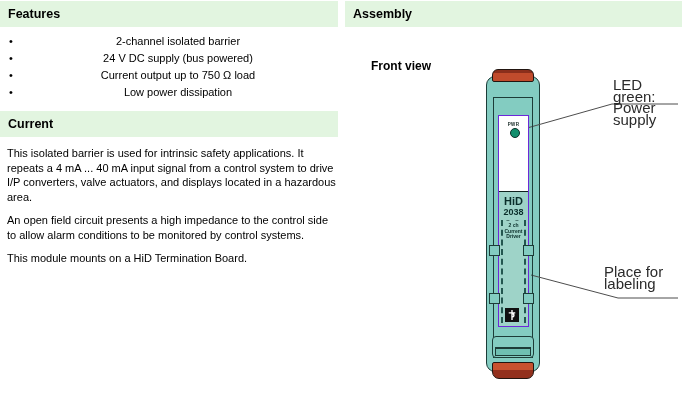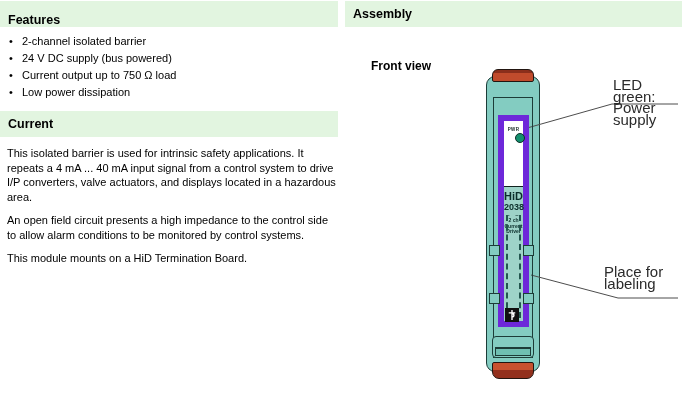--- a/index.html
+++ b/index.html
@@ -6,28 +6,28 @@
   .page {
     position:relative; width:682px; height:408px; background:#ffffff;
     font-family:"Liberation Sans", sans-serif; color:#000; overflow:hidden;
   }
   
   .bar {
     position:absolute; top:1px; height:26px; background:#e2f5e0;
     display:flex; align-items:center; box-sizing:border-box;
     font-weight:bold; font-size:12.5px; padding-left:8px;
   }
-  .bar-features { left:0; width:338px;align-items:flex-end; }
+  .bar-features { left:0; width:338px; }
   .bar-function { left:0; top:111px; width:338px; }
   .bar-assembly { left:345px; width:337px; }
 
   
   .features-list {
     position:absolute; left:8px; top:33px; margin:0; padding:0;
-    list-style:none; font-size:11px; line-height:17px; width:326px;
+    list-style:none; font-size:11px; line-height:17px; width:326px;text-align:center;
   }
   .features-list li { position:relative; padding-left:14px; }
   .features-list li::before { content:"•"; position:absolute; left:1px; }
   .function-text {
     position:absolute; left:7px; top:146px; width:333px;
     font-size:11px; line-height:14.5px;
   }
   .function-text p { margin:0 0 9px 0; }
 
   
@@ -48,21 +48,21 @@
     top:293px; height:17px; border-radius:2px 2px 7px 7px;
     background:linear-gradient(#c8522f 0 45%, #93301d 45%);
   }
   .rail { position:absolute; top:28px; width:1px; height:261px; background:#1c3c38; z-index:1; }
   .rail-left { left:7px; } .rail-right { left:46px; }
   .face-line { position:absolute; left:7px; width:40px; height:1px; background:#1c3c38; z-index:1; }
   .face-top { top:28px; } .face-bottom { top:288px; }
 
   .panel {
     position:absolute; left:12px; top:46px; width:31px; height:212px;
-    background:#ffffff; border:6px solid #6d28d9; box-sizing:border-box; z-index:2;
+    background:#ffffff; border:1px solid #6d28d9; box-sizing:border-box; z-index:2;
   }
   .pwr-label { position:absolute; left:0; top:6px; width:100%; text-align:center;
     font-size:4.5px; font-weight:bold; letter-spacing:0.3px; color:#10231f; }
   .led { position:absolute; left:11px; top:12px; width:10px; height:10px;
     background:#128f6d; border:1px solid #0d2f28; border-radius:50%; box-sizing:border-box; }
   .label-zone {
     position:absolute; left:0; right:0; bottom:0; height:134px;
     background:#9ed3c8; border-top:1px solid #10231f; text-align:center; color:#0a2e2a;
   }
   .model-name { font-size:11px; font-weight:bold; line-height:12px; margin-top:3px; }

